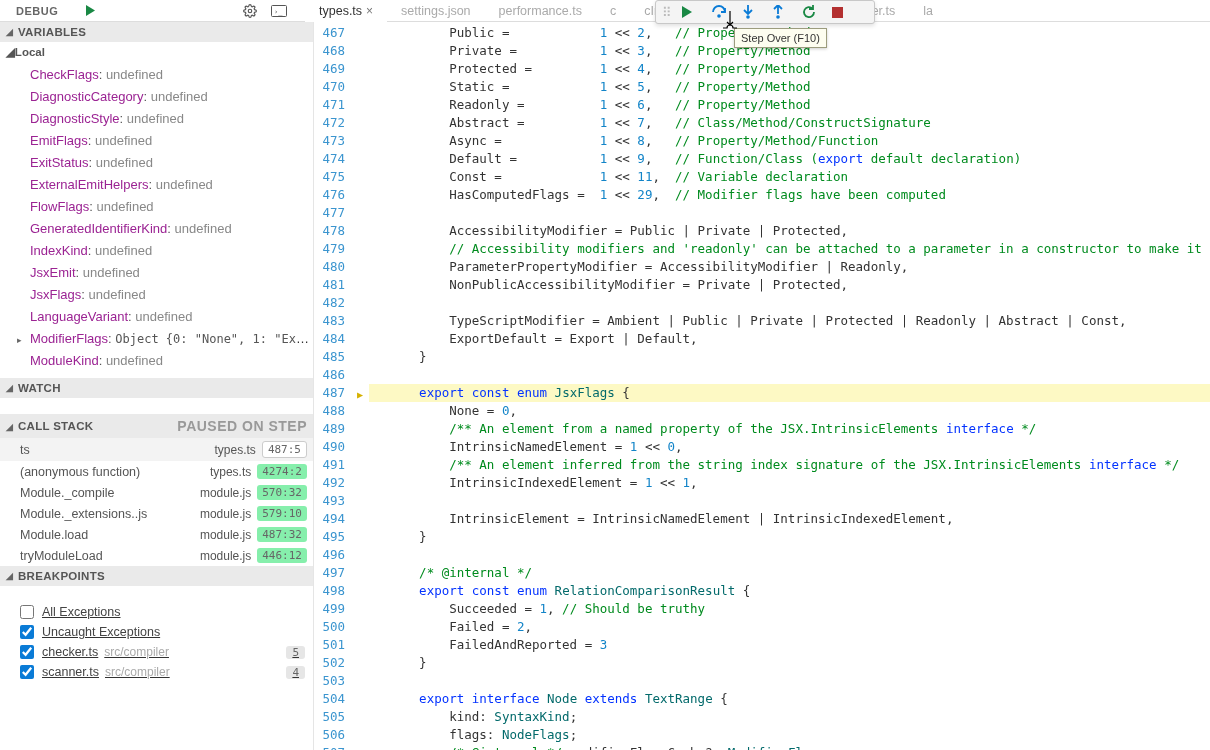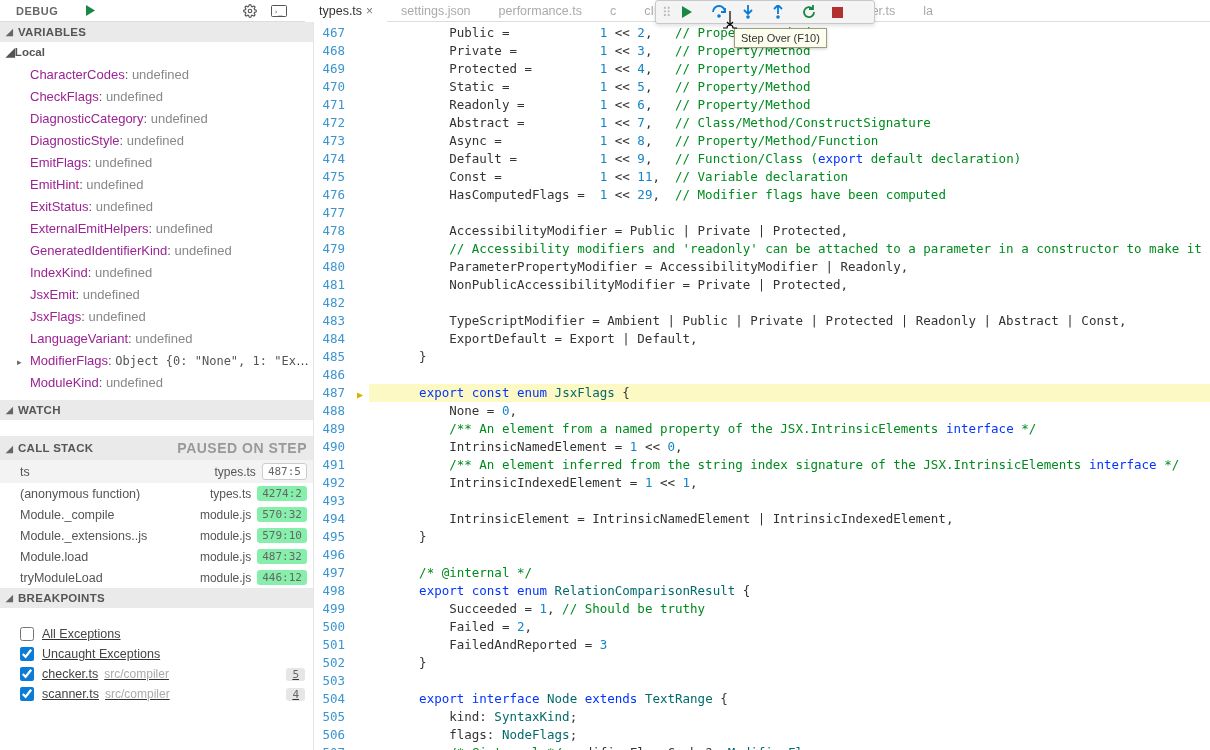--- a/index.html
+++ b/index.html
@@ -295,28 +295,27 @@
   <div class="side">
     <div class="panel-hdr">
         <span class="twist">◢</span>
         <span>VARIABLES</span>
       </div>
     <div class="sub-hdr">
         <span class="twist">◢</span>
         <span>Local</span>
       </div>
     <div class="varlist" id="varlist">
-        <div class="varrow"><span class="key">CharacterCodes</span><span class="colon">: </span><span class="val">undefined</span></div>
         <div class="varrow"><span class="key">CheckFlags</span><span class="colon">: </span><span class="val">undefined</span></div>
         <div class="varrow"><span class="key">DiagnosticCategory</span><span class="colon">: </span><span class="val">undefined</span></div>
         <div class="varrow"><span class="key">DiagnosticStyle</span><span class="colon">: </span><span class="val">undefined</span></div>
         <div class="varrow"><span class="key">EmitFlags</span><span class="colon">: </span><span class="val">undefined</span></div>
-        <div class="varrow"><span class="key">EmitHint</span><span class="colon">: </span><span class="val">undefined</span></div>
         <div class="varrow"><span class="key">ExitStatus</span><span class="colon">: </span><span class="val">undefined</span></div>
         <div class="varrow"><span class="key">ExternalEmitHelpers</span><span class="colon">: </span><span class="val">undefined</span></div>
+        <div class="varrow"><span class="key">FlowFlags</span><span class="colon">: </span><span class="val">undefined</span></div>
         <div class="varrow"><span class="key">GeneratedIdentifierKind</span><span class="colon">: </span><span class="val">undefined</span></div>
         <div class="varrow"><span class="key">IndexKind</span><span class="colon">: </span><span class="val">undefined</span></div>
         <div class="varrow"><span class="key">JsxEmit</span><span class="colon">: </span><span class="val">undefined</span></div>
         <div class="varrow"><span class="key">JsxFlags</span><span class="colon">: </span><span class="val">undefined</span></div>
         <div class="varrow"><span class="key">LanguageVariant</span><span class="colon">: </span><span class="val">undefined</span></div>
         <div class="varrow obj"><span class="key">ModifierFlags</span><span class="colon">: </span><span class="val">Object {0: "None", 1: "Exp…</span></div>
         <div class="varrow"><span class="key">ModuleKind</span><span class="colon">: </span><span class="val">undefined</span></div>
       </div>
 
     <div class="panel-hdr">

